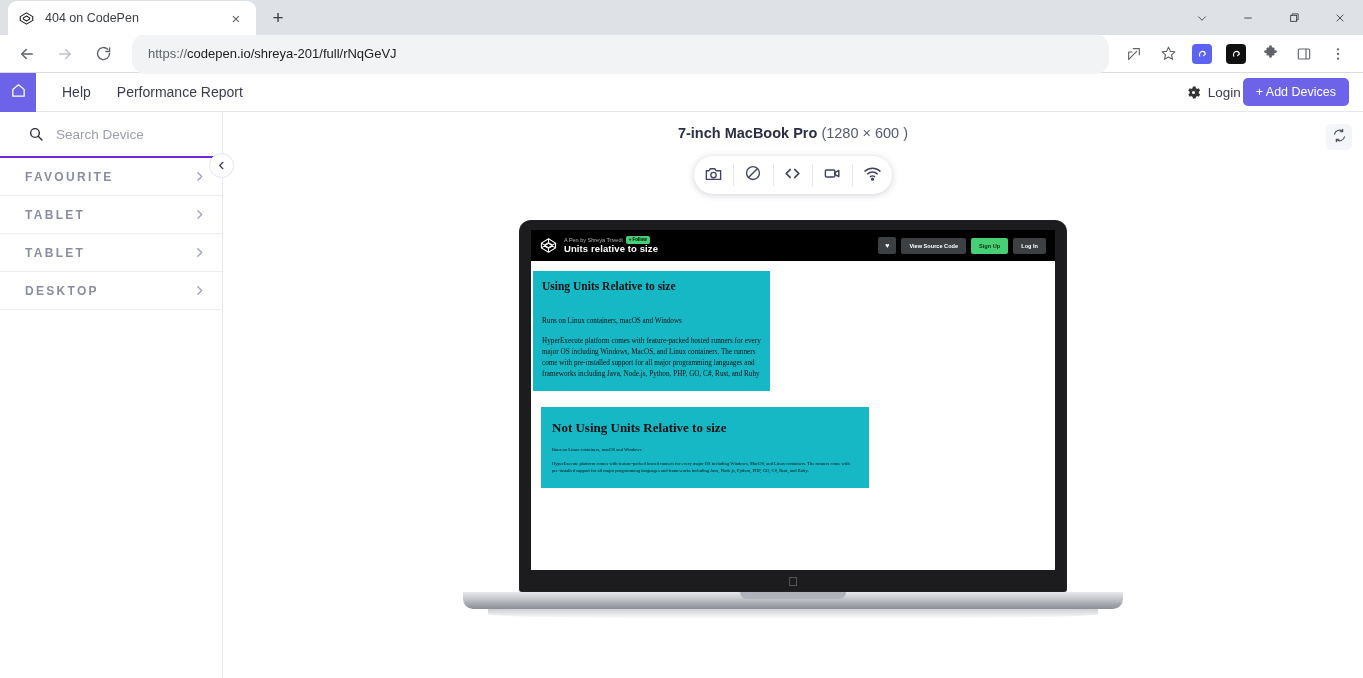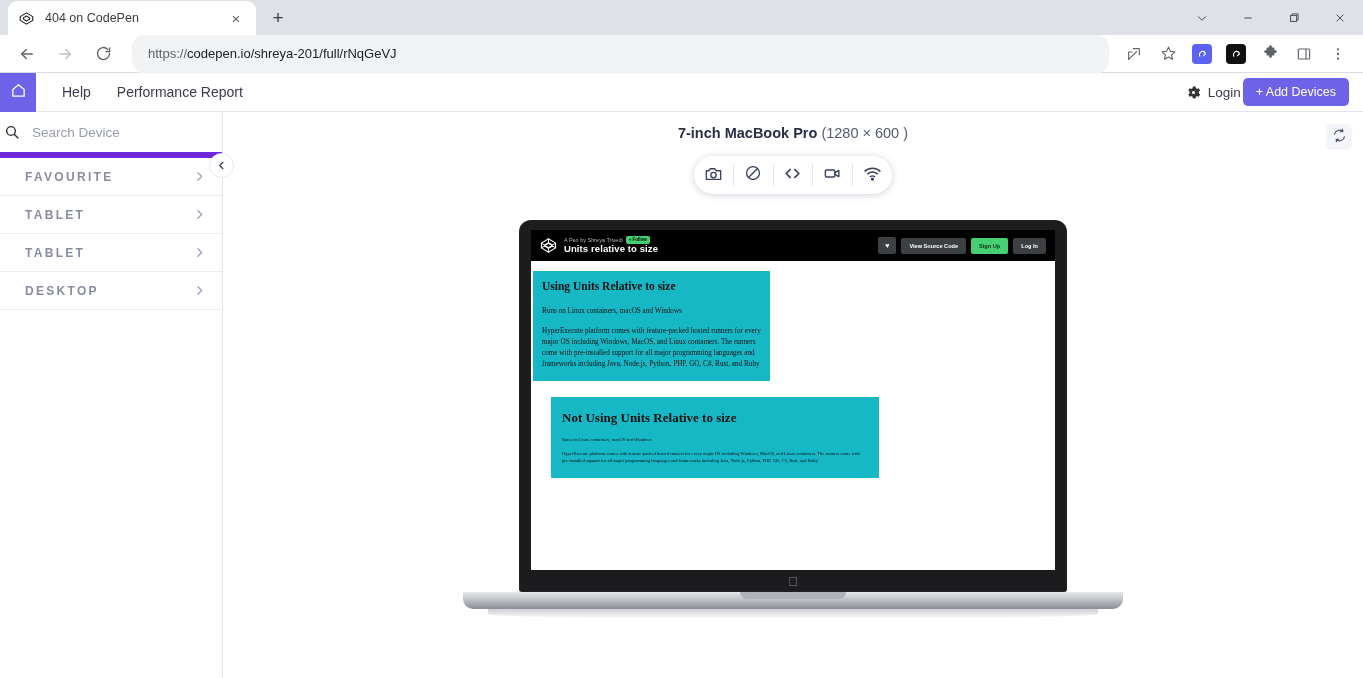--- a/index.html
+++ b/index.html
@@ -187,22 +187,22 @@
     width: 223px;
     flex: none;
     background: #ffffff;
     border-right: 1px solid #e4e6ef;
     position: relative;
   }
   .search-row {
     height: 46px;
     display: flex;
     align-items: center;
-    padding: 0 4px;
-    border-bottom: 6px solid #6d28d9;
+    padding: 0 28px;
+    border-bottom: 2px solid #6d28d9;
   }
   .search-icon {
     color: #2c2c3a;
     margin-right: 12px;
     display: flex;
     flex: none;
   }
   .search-input {
     border: none;
     outline: none;
@@ -412,33 +412,33 @@
   }
   .card-a {
     width: 237px;
     margin-left: 2px;
     padding: 9px 9px 11px 9px;
   }
   .card-a h2 {
     font-family: "Liberation Serif", serif;
     font-size: 11.5px;
     color: #101010;
-    margin-bottom: 14px;
+    margin-bottom: 24px;
   }
   .card-a p {
     font-family: "Liberation Serif", serif;
     font-size: 7.2px;
     line-height: 1.52;
     color: #101010;
   }
   .card-a p + p { margin-top: 9px; }
 
   .card-b {
     width: 328px;
-    margin-left: 20px;
+    margin-left: 10px;
     margin-top: 16px;
     padding: 13px 11px 14px 11px;
   }
   .card-b h2 {
     font-family: "Liberation Serif", serif;
     font-size: 13px;
     color: #101010;
     margin-bottom: 10px;
   }
   .card-b p {

